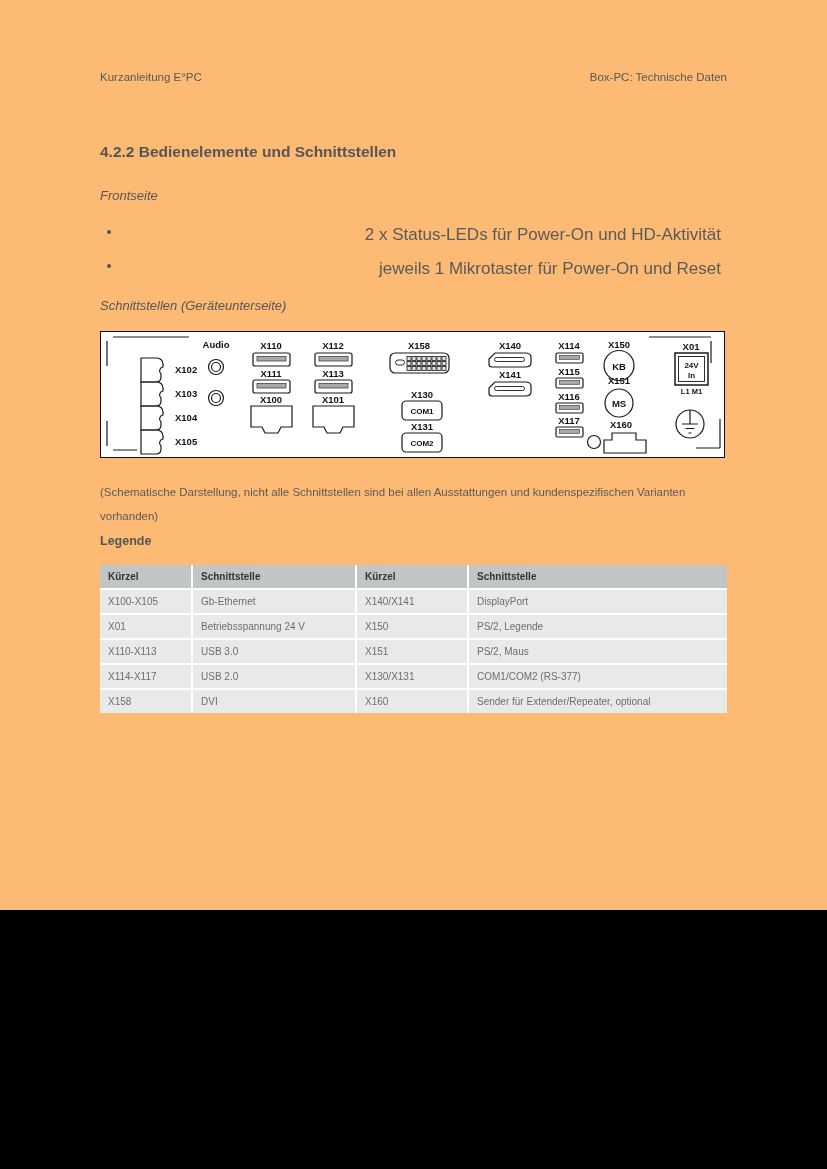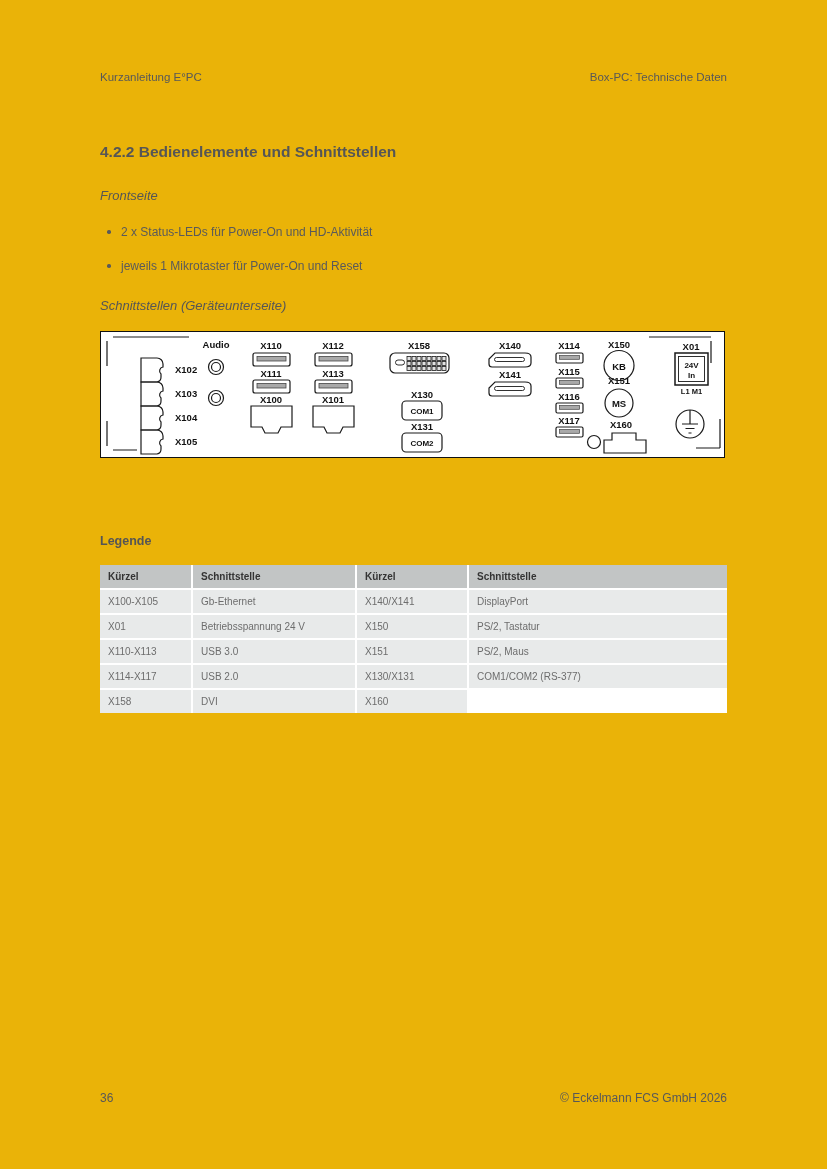--- a/index.html
+++ b/index.html
@@ -1,31 +1,31 @@
 <!DOCTYPE html>
 <html><head>
 <meta charset="utf-8">
 <style>
   html,body{margin:0;padding:0;background:#000;}
   .page{
-    position:relative;width:827px;height:1169px;background:#eab308;overflow:hidden;
+    position:relative;width:827px;height:910px;background:#fdba74;overflow:hidden;
     font-family:"Liberation Sans",sans-serif;color:#5c5c5c;
   }
   .abs{position:absolute;}
   
   .runhead{left:100px;top:71px;width:627px;display:flex;justify-content:space-between;
     font-size:11.5px;color:#585858;}
   .runfoot{left:100px;top:1091px;width:627px;display:flex;justify-content:space-between;
     font-size:12px;color:#585858;}
   
   .h-section{left:100px;top:143px;font-size:15.5px;font-weight:600;color:#565656;}
   .h-sub{left:100px;font-size:13px;font-weight:400;font-style:italic;color:#565656;}
   .h-legend{left:100px;top:534px;font-size:12.5px;font-weight:600;color:#555;}
   
-  .bullet{left:100px;width:600px;font-size:12px;color:#5a5a5a;padding-left:21px;}
+  .bullet{left:100px;width:600px;font-size:17px;color:#5a5a5a;padding-left:21px;text-align:right;}
   .bullet::before{content:"";position:absolute;left:7px;top:5px;width:3.5px;height:3.5px;
     border-radius:50%;background:#5a5a5a;}
   
   .figure{left:100px;top:331px;width:625px;height:127px;background:#fff;
     border:1.5px solid #111;box-sizing:border-box;}
   .figure svg{display:block;}
   svg text{font-family:"Liberation Sans",sans-serif;font-weight:bold;font-size:9.5px;fill:#111;}
   svg .small{font-size:8px;}
   svg .tiny{font-size:7.5px;}
   
@@ -204,52 +204,54 @@
       </g>
       <g text-anchor="start">
         <text x="74" y="41">X102</text>
         <text x="74" y="65">X103</text>
         <text x="74" y="89">X104</text>
         <text x="74" y="113">X105</text>
       </g>
     </svg>
   </div>
 
+  <div class="abs note">(Schematische Darstellung, nicht alle Schnittstellen sind bei allen Ausstattungen und kundenspezifischen Varianten vorhanden)</div>
 
   <div class="abs h-legend">Legende</div>
 
   <div class="abs legtable">
     <div class="cell th">Kürzel</div>
     <div class="cell th">Schnittstelle</div>
     <div class="cell th">Kürzel</div>
     <div class="cell th">Schnittstelle</div>
 
     <div class="cell td">X100-X105</div>
     <div class="cell td">Gb-Ethernet</div>
     <div class="cell td">X140/X141</div>
     <div class="cell td">DisplayPort</div>
 
     <div class="cell td">X01</div>
     <div class="cell td">Betriebsspannung 24 V</div>
     <div class="cell td">X150</div>
-    <div class="cell td">PS/2, Tastatur</div>
+    <div class="cell td">PS/2, Legende</div>
 
     <div class="cell td">X110-X113</div>
     <div class="cell td">USB 3.0</div>
     <div class="cell td">X151</div>
     <div class="cell td">PS/2, Maus</div>
 
     <div class="cell td">X114-X117</div>
     <div class="cell td">USB 2.0</div>
     <div class="cell td">X130/X131</div>
     <div class="cell td">COM1/COM2 (RS-377)</div>
 
     <div class="cell td">X158</div>
     <div class="cell td">DVI</div>
     <div class="cell td">X160</div>
+    <div class="cell td">Sender für Extender/Repeater, optional</div>
   </div>
 
   <div class="abs runfoot">
     <span>36</span>
     <span>© Eckelmann FCS GmbH 2026</span>
   </div>
 
 </div>
 
 </body></html>

